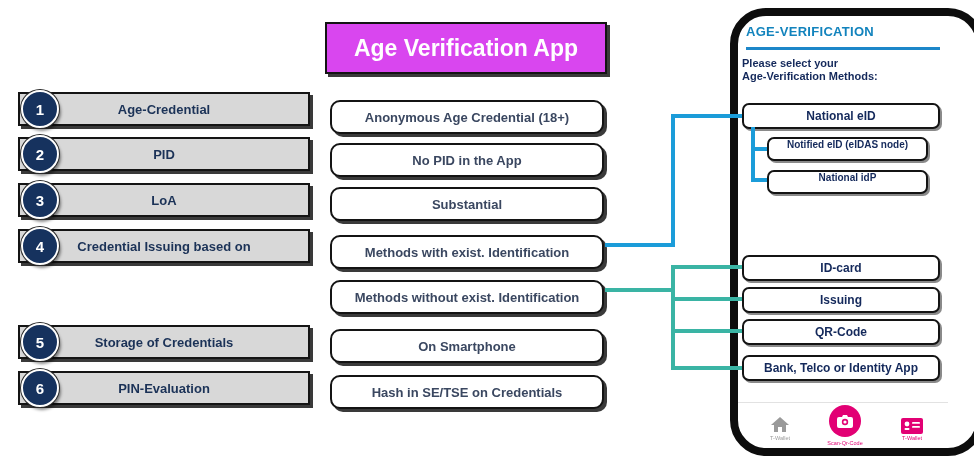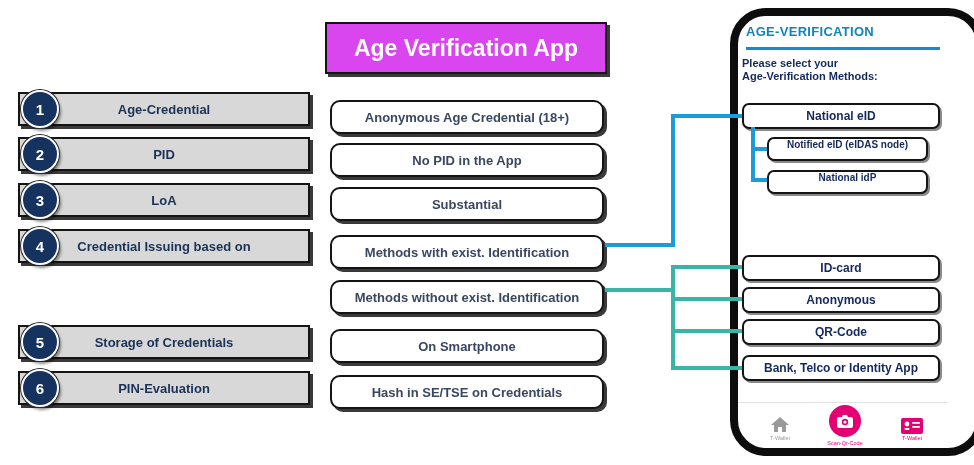--- a/index.html
+++ b/index.html
@@ -131,21 +131,21 @@
         <span>Notified eID (eIDAS node)</span>
       </div>
     <div class="psub" style="top:154px">
         <span>National idP</span>
       </div>
 
     <div class="pbox" style="top:239px">
         <span>ID-card</span>
       </div>
     <div class="pbox" style="top:271px">
-        <span>Anonymous</span>
+        <span>Issuing</span>
       </div>
     <div class="pbox" style="top:303px">
         <span>QR-Code</span>
       </div>
     <div class="pbox" style="top:339px">
         <span>Bank, Telco or Identity App</span>
       </div>
 
     <div class="nav-sep"></div>
 

